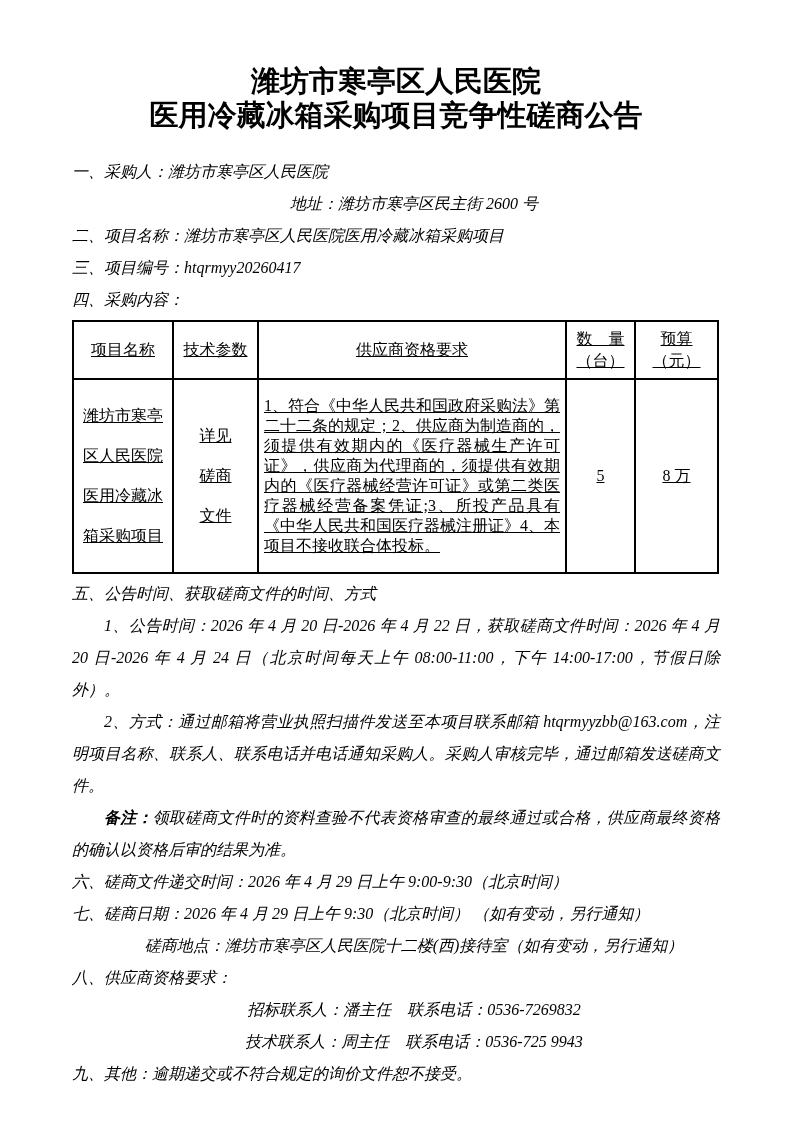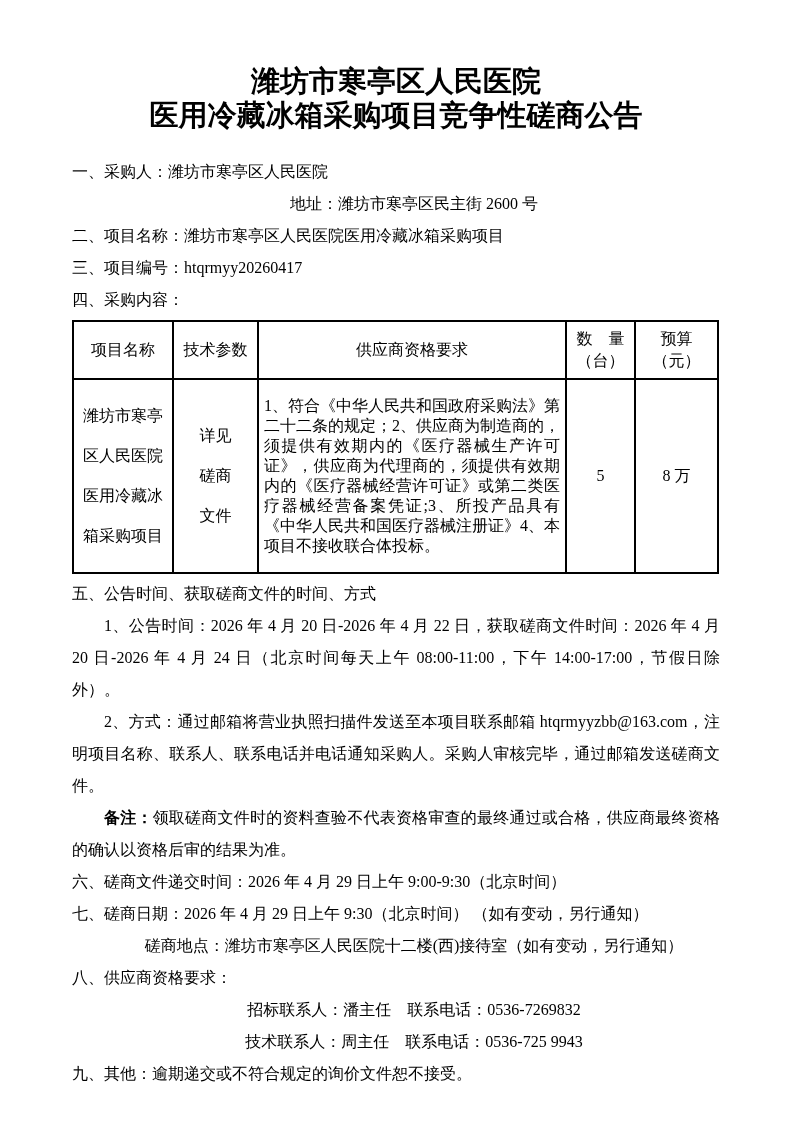--- a/index.html
+++ b/index.html
@@ -25,37 +25,39 @@
   .doc-title {
     text-align: center;
     font-weight: bold;
     font-size: 29px;
     line-height: 34px;
     margin: 0 0 24px 0;
   }
   .para {
     margin: 0;
     line-height: 32px;
+    font-style: italic;
   }
   .addr-indent {
     padding-left: 36px;
     text-align: center;
   }
   .sub-para {
     text-indent: 32px;
     text-align: justify;
   }
   .note-label {
     font-weight: bold;
   }
   table.procurement {
     width: 647px;
     border-collapse: collapse;
     table-layout: fixed;
     margin: 4px 4px 4px 0;
+    text-decoration: underline;
   }
   table.procurement th,
   table.procurement td {
     border: 2px solid #000000;
     font-weight: normal;
     font-size: 16px;
     vertical-align: middle;
   }
   table.procurement th {
     height: 52px;

